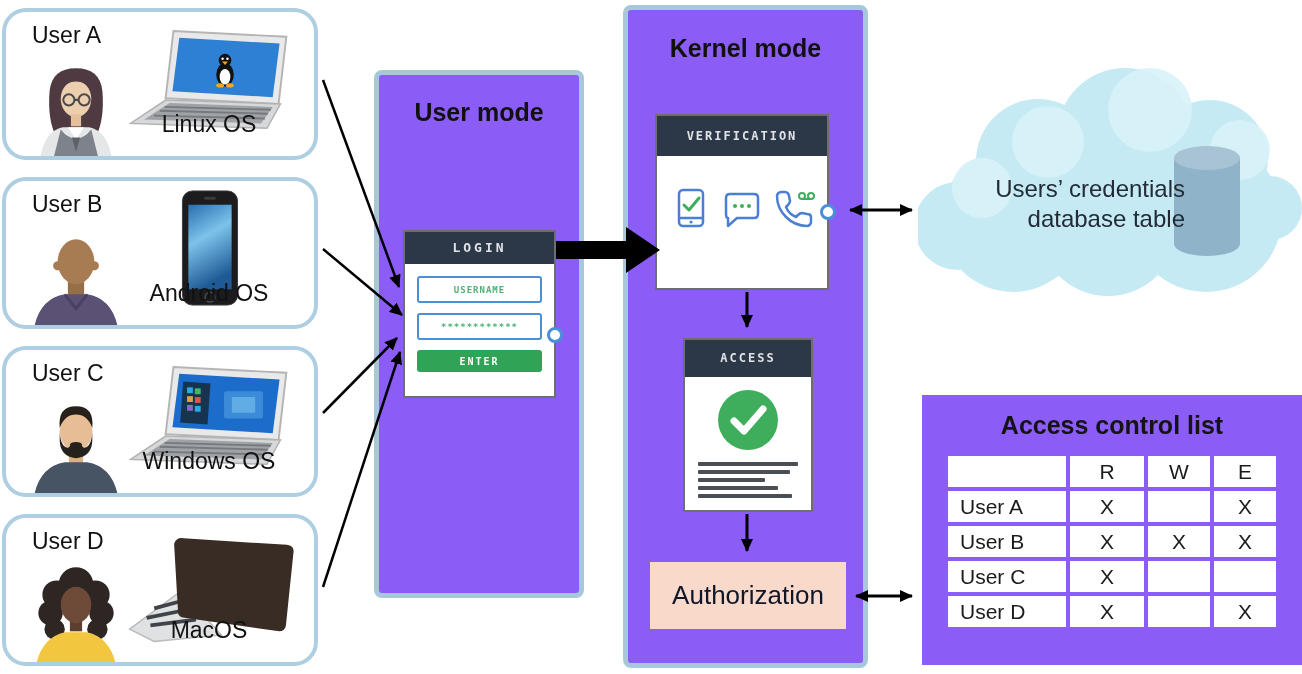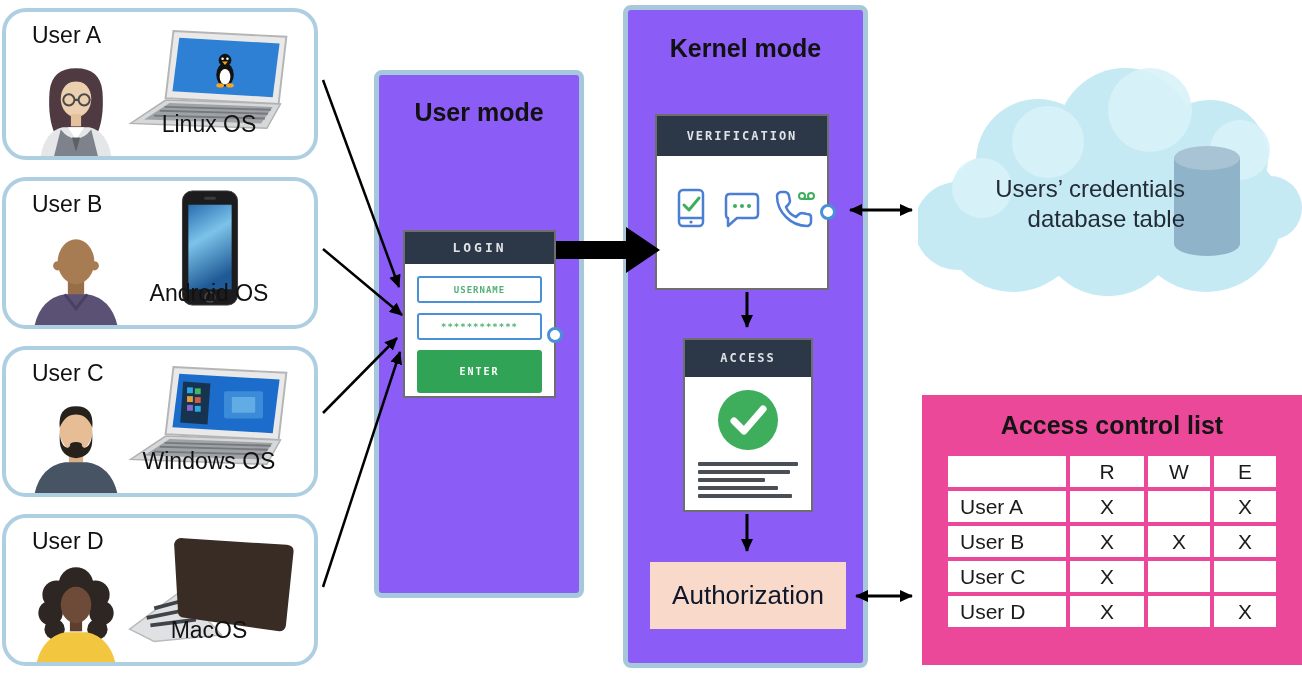--- a/index.html
+++ b/index.html
@@ -15,29 +15,29 @@
   
   .mode-box{position:absolute;background:#8b5cf6;border:5px solid #a6c8da;border-radius:8px;box-sizing:border-box;}
   .mode-title{text-align:center;font-size:25px;font-weight:bold;color:#111;}
   
   .card{position:absolute;background:#fff;border:2px solid #6e6e6e;box-sizing:border-box;z-index:10;}
   .card-header{background:#2c3848;color:#dfe3e8;font-family:"DejaVu Sans Mono",monospace;
                font-weight:bold;text-align:center;letter-spacing:2px;}
   .login-field{border:2px solid #4a90d9;border-radius:3px;height:27px;line-height:24px;text-align:center;
                font-family:"DejaVu Sans Mono",monospace;font-size:9px;font-weight:bold;
                letter-spacing:1px;color:#52b178;background:#fff;box-sizing:border-box;}
-  .enter-btn{background:#31a356;border:none;border-radius:3px;height:43px;width:100%;
+  .enter-btn{background:#31a356;border:none;border-radius:3px;height:22px;width:100%;
              color:#fff;font-family:"DejaVu Sans Mono",monospace;font-size:10px;font-weight:bold;
              letter-spacing:2px;cursor:pointer;}
   .connector{position:absolute;width:10px;height:10px;border:3px solid #4a90d9;border-radius:50%;background:#fff;}
   .txt-line{background:#4a4f55;height:4px;margin-bottom:4px;border-radius:1px;}
   
   .auth-box{position:absolute;left:650px;top:562px;width:196px;height:67px;background:#f9d9ca;
             display:flex;align-items:center;justify-content:center;font-size:26px;color:#0f172a;z-index:10;}
-  .acl-panel{position:absolute;left:922px;top:395px;width:380px;height:270px;background:#ec4899;z-index:5;}
+  .acl-panel{position:absolute;left:922px;top:395px;width:380px;height:270px;background:#8b5cf6;z-index:5;}
   .acl-title{margin-top:16px;text-align:center;font-size:25px;font-weight:bold;color:#141414;}
   .acl-table{margin:12px auto 0;border-collapse:separate;border-spacing:4px;table-layout:fixed;}
   .acl-table td,.acl-table th{background:#fff;height:31px;font-size:21px;font-weight:normal;color:#1b1b1b;padding:0;}
   .acl-table .c{text-align:center;}
   .acl-table .u{text-align:left;padding-left:12px;}
   .overlay{position:absolute;left:0;top:0;z-index:40;pointer-events:none;}
   .cloud-text{position:absolute;left:950px;top:174px;width:235px;text-align:right;
               font-size:24px;line-height:30px;color:#222b36;z-index:6;}
 </style>
 </head>

